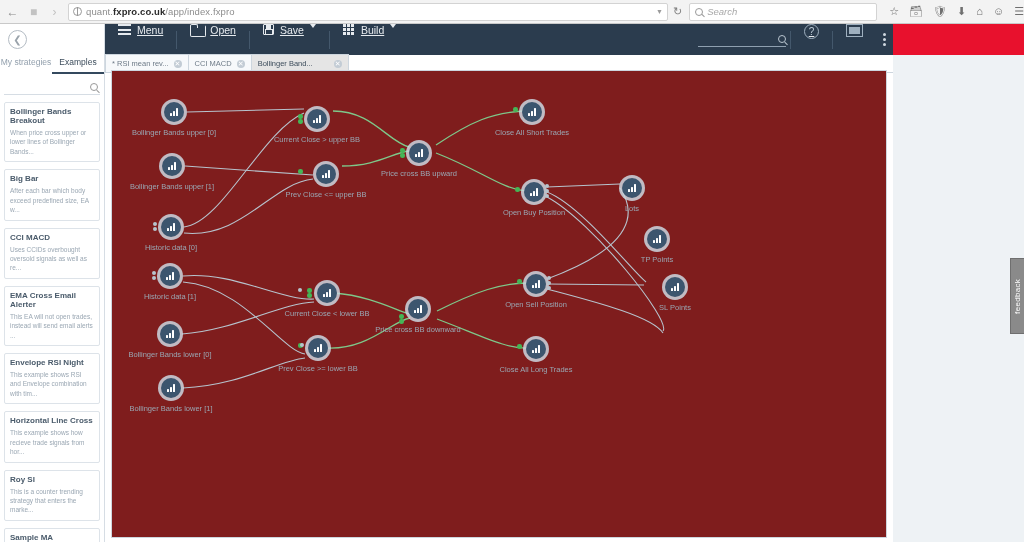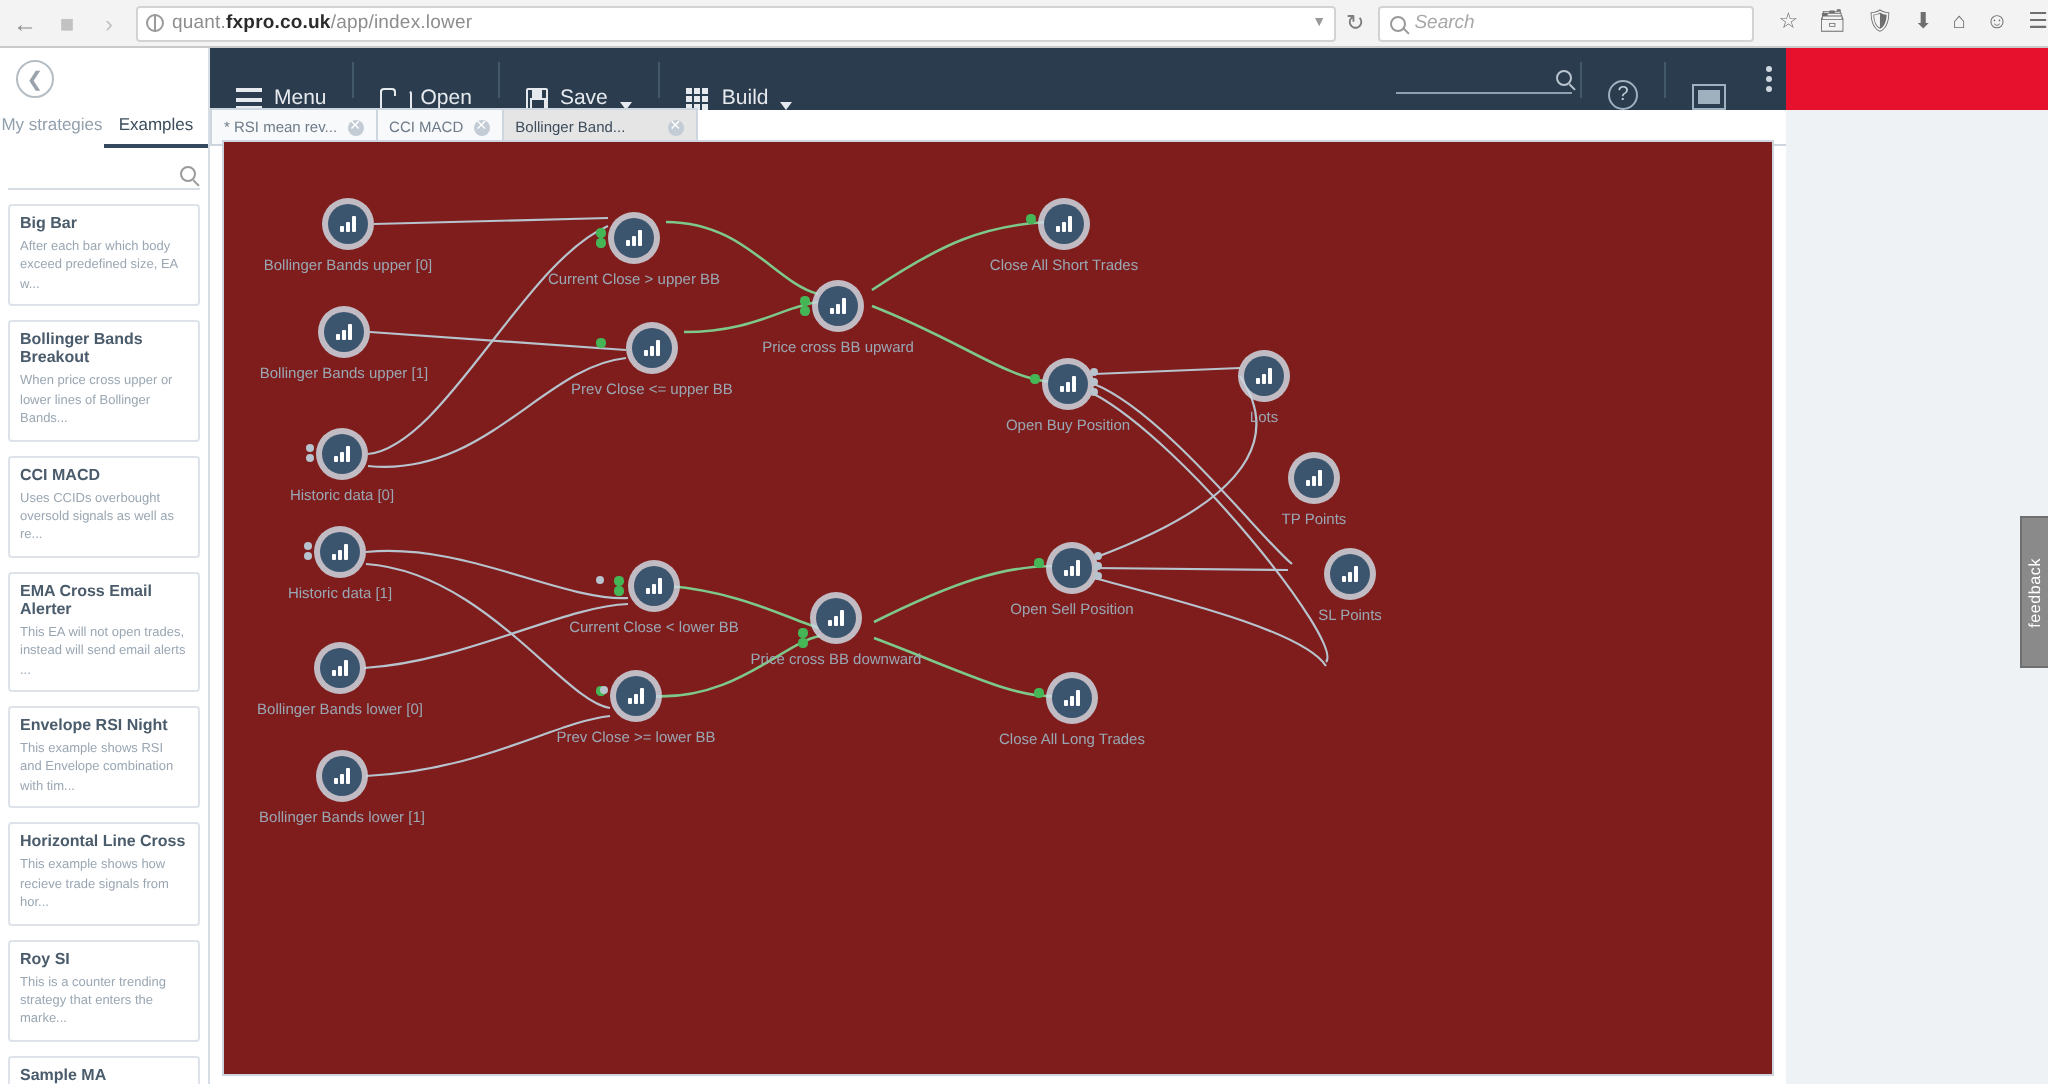--- a/index.html
+++ b/index.html
@@ -45,22 +45,22 @@
 
   
   #red-strip { position: absolute; left: 684px; top: 24px; width: 340px; height: 31px; background: #e8112d; }
 
   
   #app-topbar {
     position: absolute; left: 105px; top: 24px; width: 788px; height: 31px;
     background: #2b3c4e; display: flex; align-items: center;
   }
   .tb-item {
-    display: flex; align-items: flex-end; gap: 6px; height: 31px;
-    padding: 0 13px; color: #e6eaee; font-size: 10.5px; cursor: default;
+    display: flex; align-items: flex-start; gap: 6px; height: 31px;
+    padding: 0 13px; color: #e6eaee; font-size: 10.5px; cursor: default; text-decoration: underline;
   }
   .tb-sep { width: 1px; height: 18px; background: #44586c; }
   .hamburger { display: inline-flex; flex-direction: column; gap: 2.5px; }
   .hamburger i { display:block; width: 13px; height: 2px; background: #e6eaee; }
   .folder-ico { width: 14px; height: 11px; position: relative; }
   .folder-ico:before { content:""; position:absolute; left:0; top:1px; width:14px; height:10px;
      border:1.4px solid #e6eaee; border-radius: 0 2px 2px 2px; border-top-color: transparent;}
   .folder-ico:after { content:""; position:absolute; left:0; top:0px; width:6px; height:3px;
      border:1.4px solid #e6eaee; border-bottom: none; border-radius: 2px 2px 0 0;}
   .save-ico { width: 11px; height: 11px; border: 1.4px solid #e6eaee; border-radius: 1px; position: relative; }
@@ -142,21 +142,21 @@
 <body>
 
 <div id="browser-chrome">
   <div class="nav-btns">
     <span class="nav-ico">←</span>
     <span class="nav-ico disabled">■</span>
     <span class="nav-ico disabled">›</span>
   </div>
   <div id="url-bar">
     <span class="url-globe"></span>
-    <span id="url-text"><span>quant.</span><b>fxpro.co.uk</b><span>/app/index.lower</span></span>
+    <span id="url-text"><span>quant.</span><b>fxpro.co.uk</b><span>/app/index.fxpro</span></span>
     <span class="url-caret">▼</span>
   </div>
   <span id="reload-btn">↻</span>
   <div id="search-bar">
     <span class="mag"></span>
     <span class="sph">Search</span>
   </div>
   <div class="chrome-icons">
     <span>☆</span>
     <span>🗃</span>
@@ -231,26 +231,26 @@
   </div>
   <div id="side-tabs">
     <div class="side-tab">My strategies</div>
     <div class="side-tab active">Examples</div>
   </div>
   <div id="side-search">
     <span class="mag"></span>
   </div>
   <div id="strategy-list">
       <div class="strategy-card">
+        <div class="strategy-title">Bollinger Bands Breakout</div>
+        <div class="strategy-desc">When price cross upper or lower lines of Bollinger Bands...</div>
+      </div>
+      <div class="strategy-card">
         <div class="strategy-title">Big Bar</div>
         <div class="strategy-desc">After each bar which body exceed predefined size, EA w...</div>
-      </div>
-      <div class="strategy-card">
-        <div class="strategy-title">Bollinger Bands Breakout</div>
-        <div class="strategy-desc">When price cross upper or lower lines of Bollinger Bands...</div>
       </div>
       <div class="strategy-card">
         <div class="strategy-title">CCI MACD</div>
         <div class="strategy-desc">Uses CCIDs overbought oversold signals as well as re...</div>
       </div>
       <div class="strategy-card">
         <div class="strategy-title">EMA Cross Email Alerter</div>
         <div class="strategy-desc">This EA will not open trades, instead will send email alerts ...</div>
       </div>
       <div class="strategy-card">

